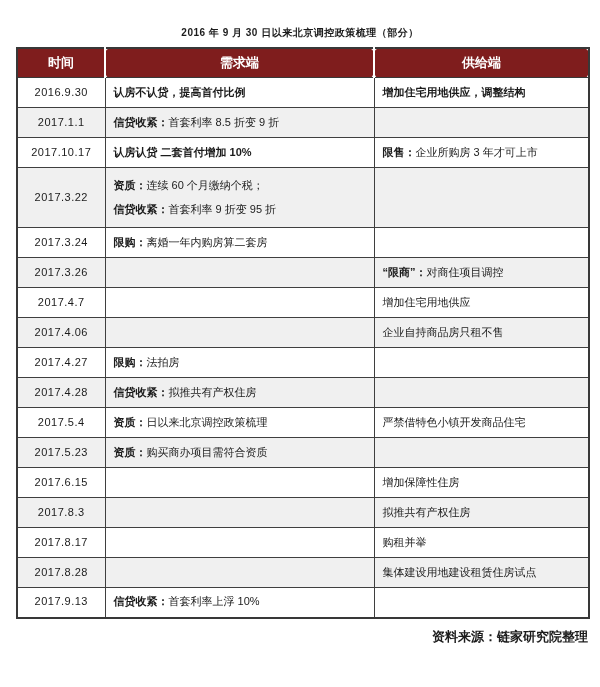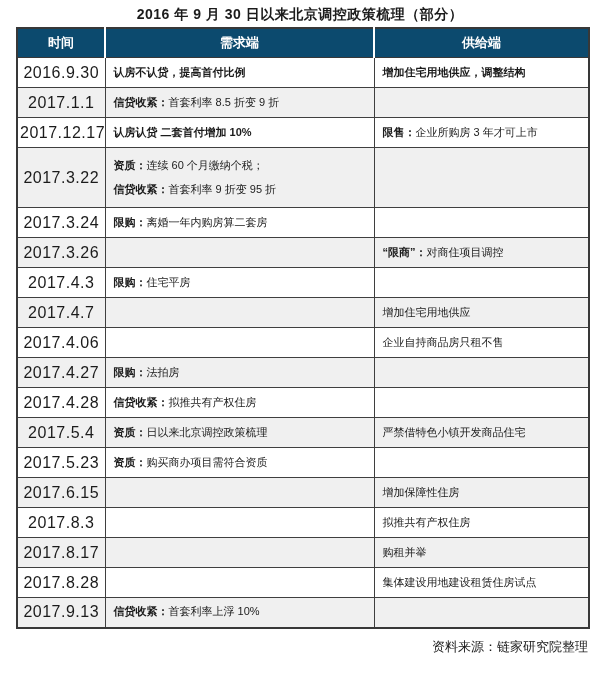--- a/index.html
+++ b/index.html
@@ -8,72 +8,73 @@
     background:#ffffff;
     font-family:"Liberation Sans","DejaVu Sans",sans-serif;
     color:#1b1b1b;
     overflow:hidden;
   }
   .title{
     height:27px;
     padding-top:6px;
     box-sizing:border-box;
     text-align:center;
-    font-size:14px;
+    font-size:10px;
     font-weight:bold;
     letter-spacing:0.5px;
+    margin-top:20px;
   }
   table.policy{
     border-collapse:collapse;
     table-layout:fixed;
     width:572px;
     margin-left:16px;
     border:2px solid #383838;
   }
   col.c-time{width:88px;}
   col.c-dem{width:269px;}
   col.c-sup{width:215px;}
   th{
-    background:#0c4a6e;
+    background:#7f1d1d;
     color:#ffffff;
     font-size:13px;
     font-weight:bold;
     height:28px;
     border:1px solid #383838;
     text-align:center;
     padding:0;
   }
-  th + th{border-left:2px solid #ffffff;}
+  th + th{border-left:2px solid #ffffff;border-radius:6px;}
   td{
     border:1px solid #3f3f3f;
     font-size:11px;
     height:30px;
     padding:0 8px;
     box-sizing:border-box;
     vertical-align:middle;
     line-height:1.25;
   }
   td.date{
     text-align:center;
-    font-size:16px;
+    font-size:11px;
     padding:0 2px;
     letter-spacing:0.5px;
   }
   tbody tr:nth-child(even){background:#f0f0f0;}
   tbody tr.tall td{height:60px;}
   .lbl{font-weight:bold;}
   .dual .line + .line{margin-top:10px;}
   .source{
     width:588px;
     box-sizing:border-box;
     padding-right:0;
     margin-top:9px;
     text-align:right;
     font-size:13px;
-    font-weight:normal;
+    font-weight:bold;
   }
 </style>
 </head>
 <body>
 
 <div class="title">2016 年 9 月 30 日以来北京调控政策梳理（部分）</div>
 
 <table class="policy">
   <colgroup>
     <col class="c-time">
@@ -92,46 +93,41 @@
       <td class="date">2016.9.30</td>
       <td><span class="lbl">认房不认贷，提高首付比例</span><span></span></td>
       <td><span class="lbl">增加住宅用地供应，调整结构</span><span></span></td>
     </tr>
     <tr>
       <td class="date">2017.1.1</td>
       <td><span class="lbl">信贷收紧：</span><span>首套利率 8.5 折变 9 折</span></td>
       <td><span class="lbl"></span><span></span></td>
     </tr>
     <tr>
-      <td class="date">2017.12.17</td>
+      <td class="date">2017.10.17</td>
       <td><span class="lbl">认房认贷  二套首付增加 10%</span><span></span></td>
       <td><span class="lbl">限售：</span><span>企业所购房 3 年才可上市</span></td>
     </tr>
     <tr class="tall">
       <td class="date">2017.3.22</td>
       <td class="dual">
         <div class="line"><span class="lbl">资质：</span><span>连续 60 个月缴纳个税；</span></div>
         <div class="line"><span class="lbl">信贷收紧：</span><span>首套利率 9 折变 95 折</span></div>
       </td>
       <td><span class="lbl"></span><span></span></td>
     </tr>
     <tr>
       <td class="date">2017.3.24</td>
       <td><span class="lbl">限购：</span><span>离婚一年内购房算二套房</span></td>
       <td><span class="lbl"></span><span></span></td>
     </tr>
     <tr>
       <td class="date">2017.3.26</td>
       <td><span class="lbl"></span><span></span></td>
       <td><span class="lbl">“限商”：</span><span>对商住项目调控</span></td>
-    </tr>
-    <tr>
-      <td class="date">2017.4.3</td>
-      <td><span class="lbl">限购：</span><span>住宅平房</span></td>
-      <td><span class="lbl"></span><span></span></td>
     </tr>
     <tr>
       <td class="date">2017.4.7</td>
       <td><span class="lbl"></span><span></span></td>
       <td><span class="lbl"></span><span>增加住宅用地供应</span></td>
     </tr>
     <tr>
       <td class="date">2017.4.06</td>
       <td><span class="lbl"></span><span></span></td>
       <td><span class="lbl"></span><span>企业自持商品房只租不售</span></td>

